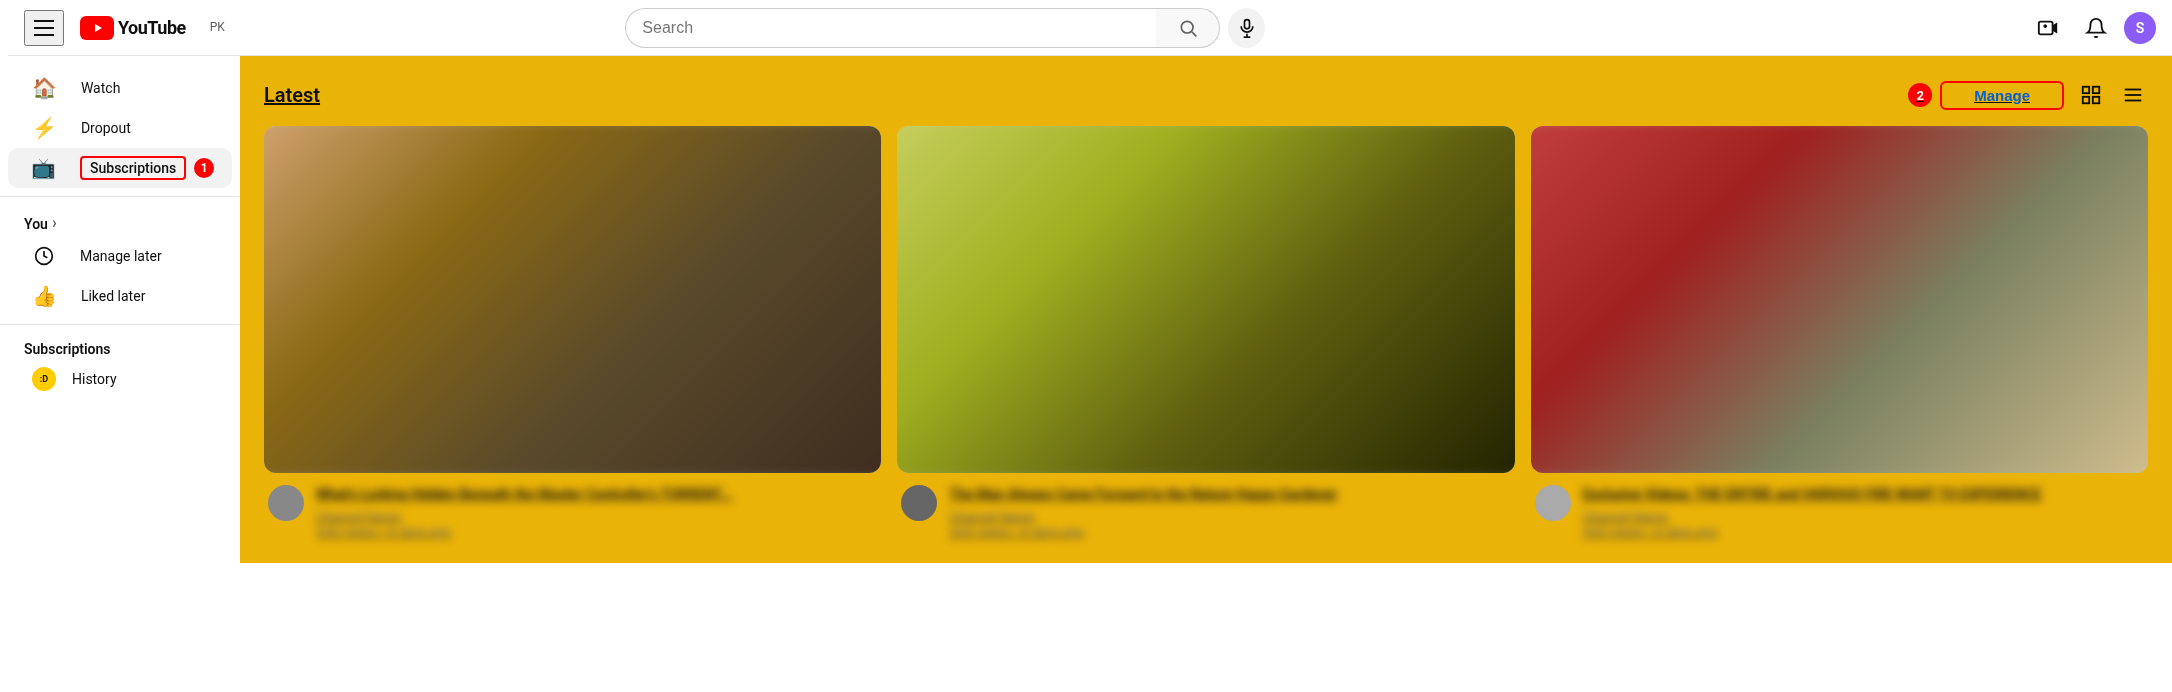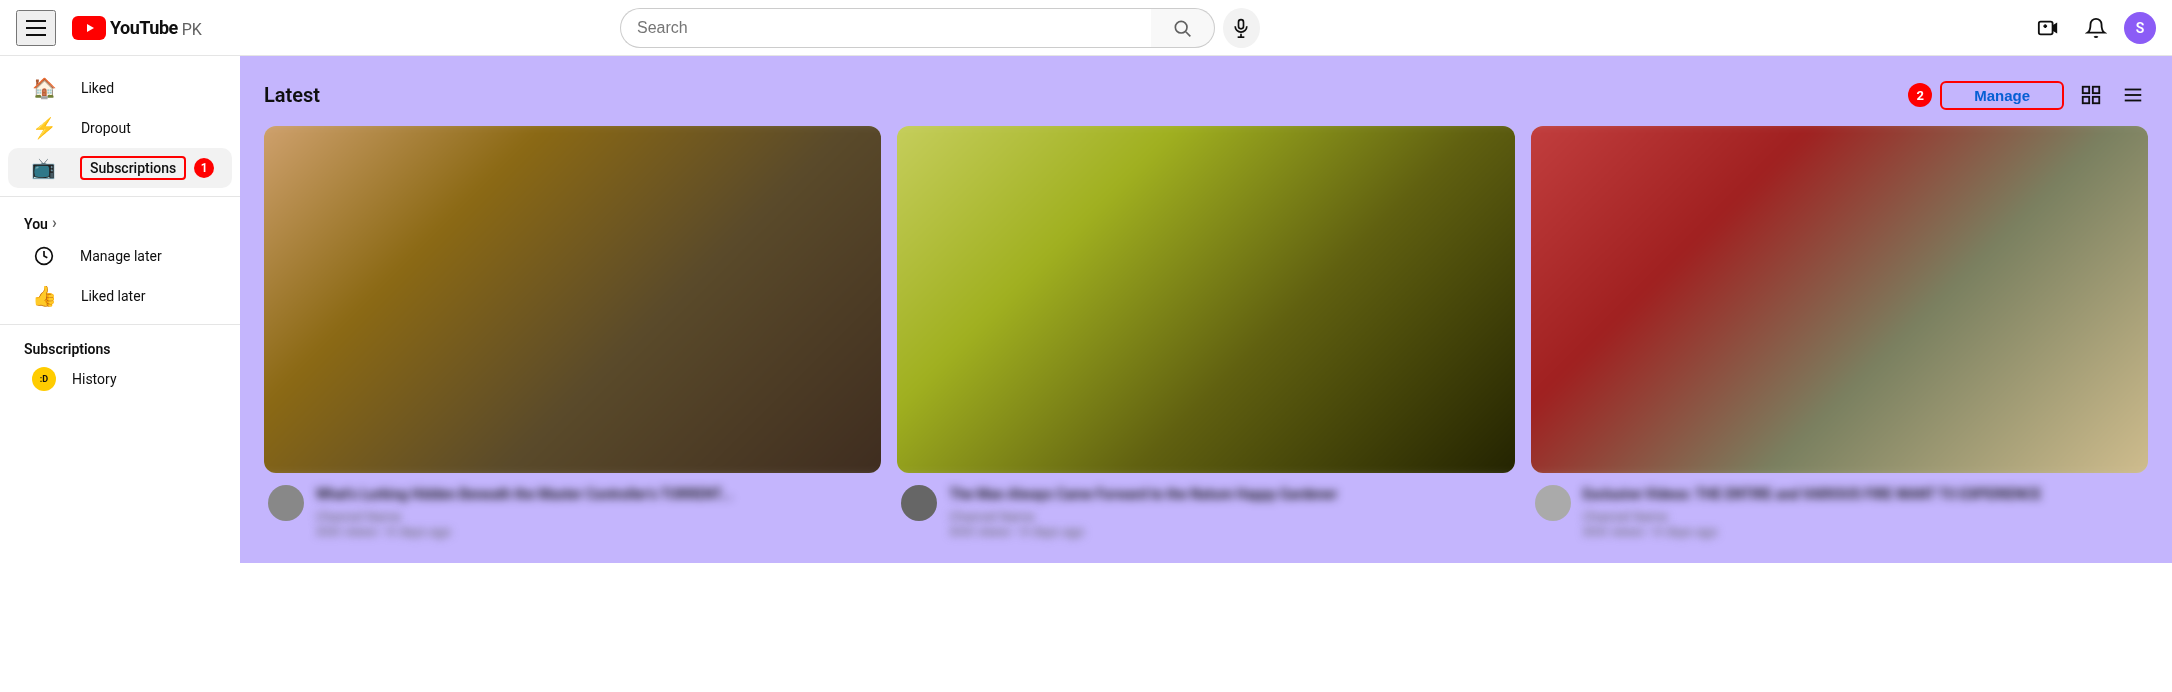--- a/index.html
+++ b/index.html
@@ -5,21 +5,21 @@
     * { margin: 0; padding: 0; box-sizing: border-box; }
     body { font-family: 'Roboto', Arial, sans-serif; background: #fff; color: #0f0f0f; overflow: hidden; }
 
     
     .header {
       display: flex;
       align-items: center;
       height: 56px;
       padding: 0 16px;
       position: fixed;
-      top: 0; left: 0; right: 0;
+      top: 0; left: 8px; right: 0;
       background: #fff;
       z-index: 100;
       border-bottom: 1px solid #e5e5e5;
     }
     .header-left {
       display: flex;
       align-items: center;
       gap: 16px;
       min-width: 220px;
     }
@@ -52,24 +52,25 @@
       justify-content: center;
     }
     .logo-icon svg { width: 20px; height: 14px; }
     .logo-text {
       font-size: 18px;
       font-weight: 700;
       letter-spacing: -0.5px;
       color: #0f0f0f;
     }
     .logo-country {
-      font-size: 16px;
+      font-size: 12px;
       color: #606060;
       align-self: flex-start;
       margin-top: 4px;
+      margin-left: 20px;
     }
     .header-center {
       flex: 1;
       display: flex;
       align-items: center;
       max-width: 640px;
       margin: 0 auto;
     }
     .search-form {
       display: flex;
@@ -242,21 +243,22 @@
       justify-content: center;
       font-size: 10px;
       font-weight: 700;
     }
 
     
     .main {
       margin-left: 240px;
       margin-top: 56px;
       padding: 24px 24px;
-      background: #c4b5fd;
+      background: #eab308;
+      text-decoration: underline;
     }
     .main-header {
       display: flex;
       align-items: center;
       justify-content: space-between;
       margin-bottom: 16px;
     }
     .main-title {
       font-size: 20px;
       font-weight: 600;
@@ -431,21 +433,21 @@
         <path d="M13.73 21a2 2 0 0 1-3.46 0"></path>
       </svg>
     </button>
     <div class="avatar-btn">S</div>
   </div>
 </header>
 
 <nav class="sidebar">
   <div class="sidebar-item">
     <span class="icon">🏠</span>
-    <span>Liked</span>
+    <span>Watch</span>
   </div>
   <div class="sidebar-item">
     <span class="icon">⚡</span>
     <span>Dropout</span>
   </div>
   <div class="sidebar-item active">
     <span class="icon">📺</span>
     <div class="subs-badge-wrapper">
       <span class="subs-box">Subscriptions</span>
       <span class="red-badge">1</span>

